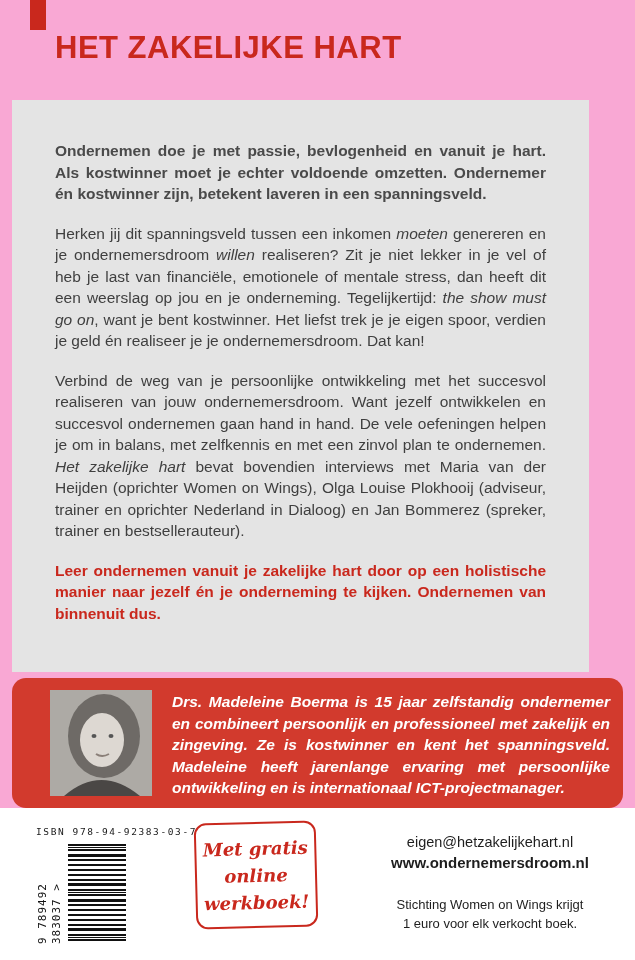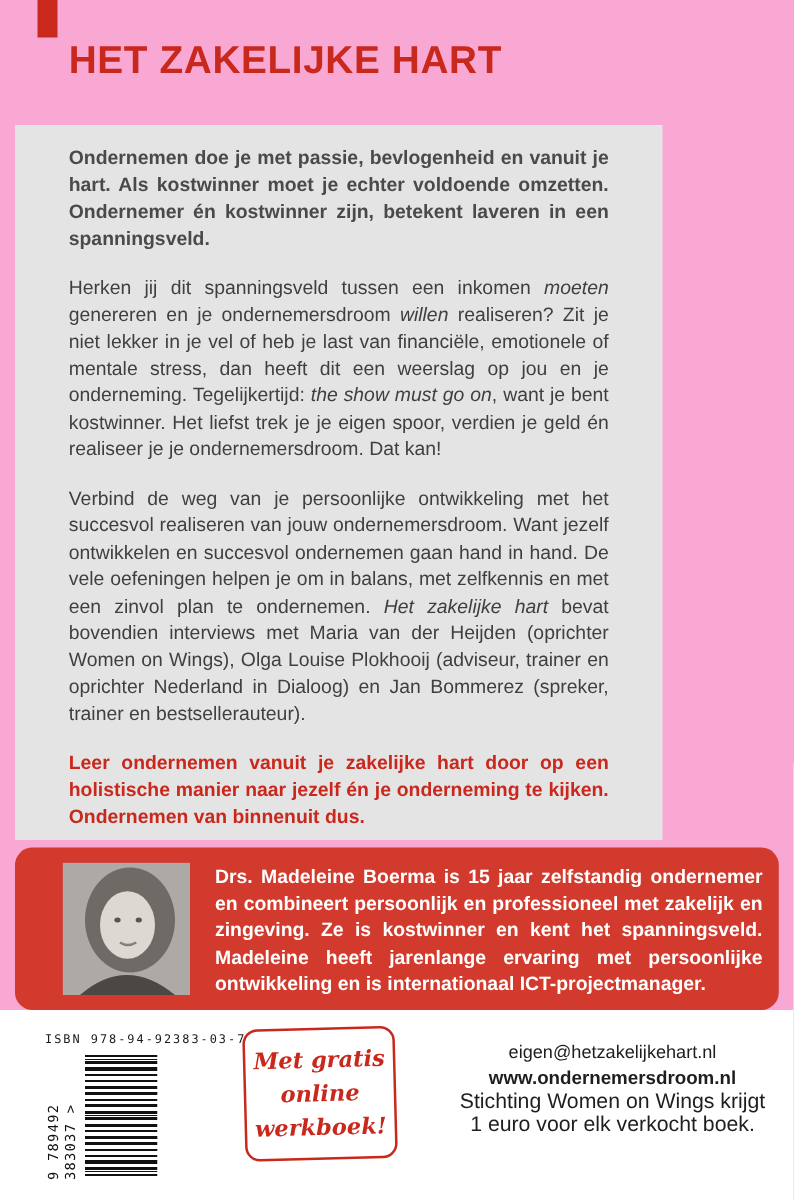--- a/index.html
+++ b/index.html
@@ -12,37 +12,37 @@
   .page{
     position:relative;width:635px;height:960px;background:#f9a8d4;
     font-family:"Liberation Sans", sans-serif;overflow:hidden;
   }
   .corner-mark{position:absolute;left:30px;top:0;width:16px;height:30px;background:var(--red);}
   .title{
     position:absolute;left:55px;top:30px;margin:0;
     font-size:31px;font-weight:bold;color:var(--red);letter-spacing:0.5px;
   }
   .synopsis{
-    position:absolute;left:12px;top:100px;width:518px;height:572px;
-    background:var(--gray_box);box-sizing:border-box;padding:16px 43px 0 43px;
+    position:absolute;left:12px;top:100px;width:577px;height:572px;
+    background:var(--gray_box);box-sizing:border-box;padding:40px 43px 0 43px;
   }
   .para{margin:0 0 18px 0;font-size:15.5px;line-height:21.5px;color:var(--text);text-align:justify;}
   .lead{font-weight:bold;color:#4a4a4a;}
   .red-note{font-weight:bold;color:var(--red);margin-bottom:0;}
   .author-box{
     position:absolute;left:12px;top:678px;width:611px;height:130px;
     background:var(--box_red);border-radius:14px;
   }
   .photo{
     position:absolute;left:38px;top:12px;width:102px;height:106px;overflow:hidden;
   }
   .photo svg{display:block;}
   .author-text{
     position:absolute;left:160px;top:13px;width:438px;margin:0;
-    color:#ffffff;font-weight:bold;
+    color:#ffffff;font-style:italic;font-weight:bold;
     font-size:15.5px;line-height:21.5px;text-align:justify;
   }
   .footer{position:absolute;left:0;top:808px;width:635px;height:152px;background:#fff;}
   .isbn{
     position:absolute;left:36px;top:18px;
     font-family:"DejaVu Sans Mono", monospace;
     font-size:9.5px;letter-spacing:1.6px;color:#1a1a1a;white-space:nowrap;
   }
   .barcode-row{position:absolute;left:36px;top:36px;display:flex;align-items:stretch;}
   .digits{
@@ -62,21 +62,21 @@
     border:2.5px solid var(--red);border-radius:12px;background:#fff;
     transform:rotate(-1.5deg);
     display:flex;flex-direction:column;justify-content:center;
     text-align:center;color:var(--red);
     font-family:"DejaVu Serif", serif;font-style:italic;font-weight:bold;
     font-size:18px;line-height:27px;
   }
   .contact{position:absolute;left:365px;top:26px;width:250px;text-align:center;color:#1e1e1e;}
   .email{font-size:14.5px;}
   .website{font-size:15px;font-weight:bold;margin-top:4px;}
-  .note{font-size:17px;line-height:19px;color:#1e1e1e;}
+  .note{margin-top:24px;font-size:13px;line-height:19px;color:#1e1e1e;}
 </style>
 </head>
 <body>
 
 <div class="page">
 
   <div class="corner-mark"></div>
 
   <h1 class="title">HET ZAKELIJKE HART</h1>
 

